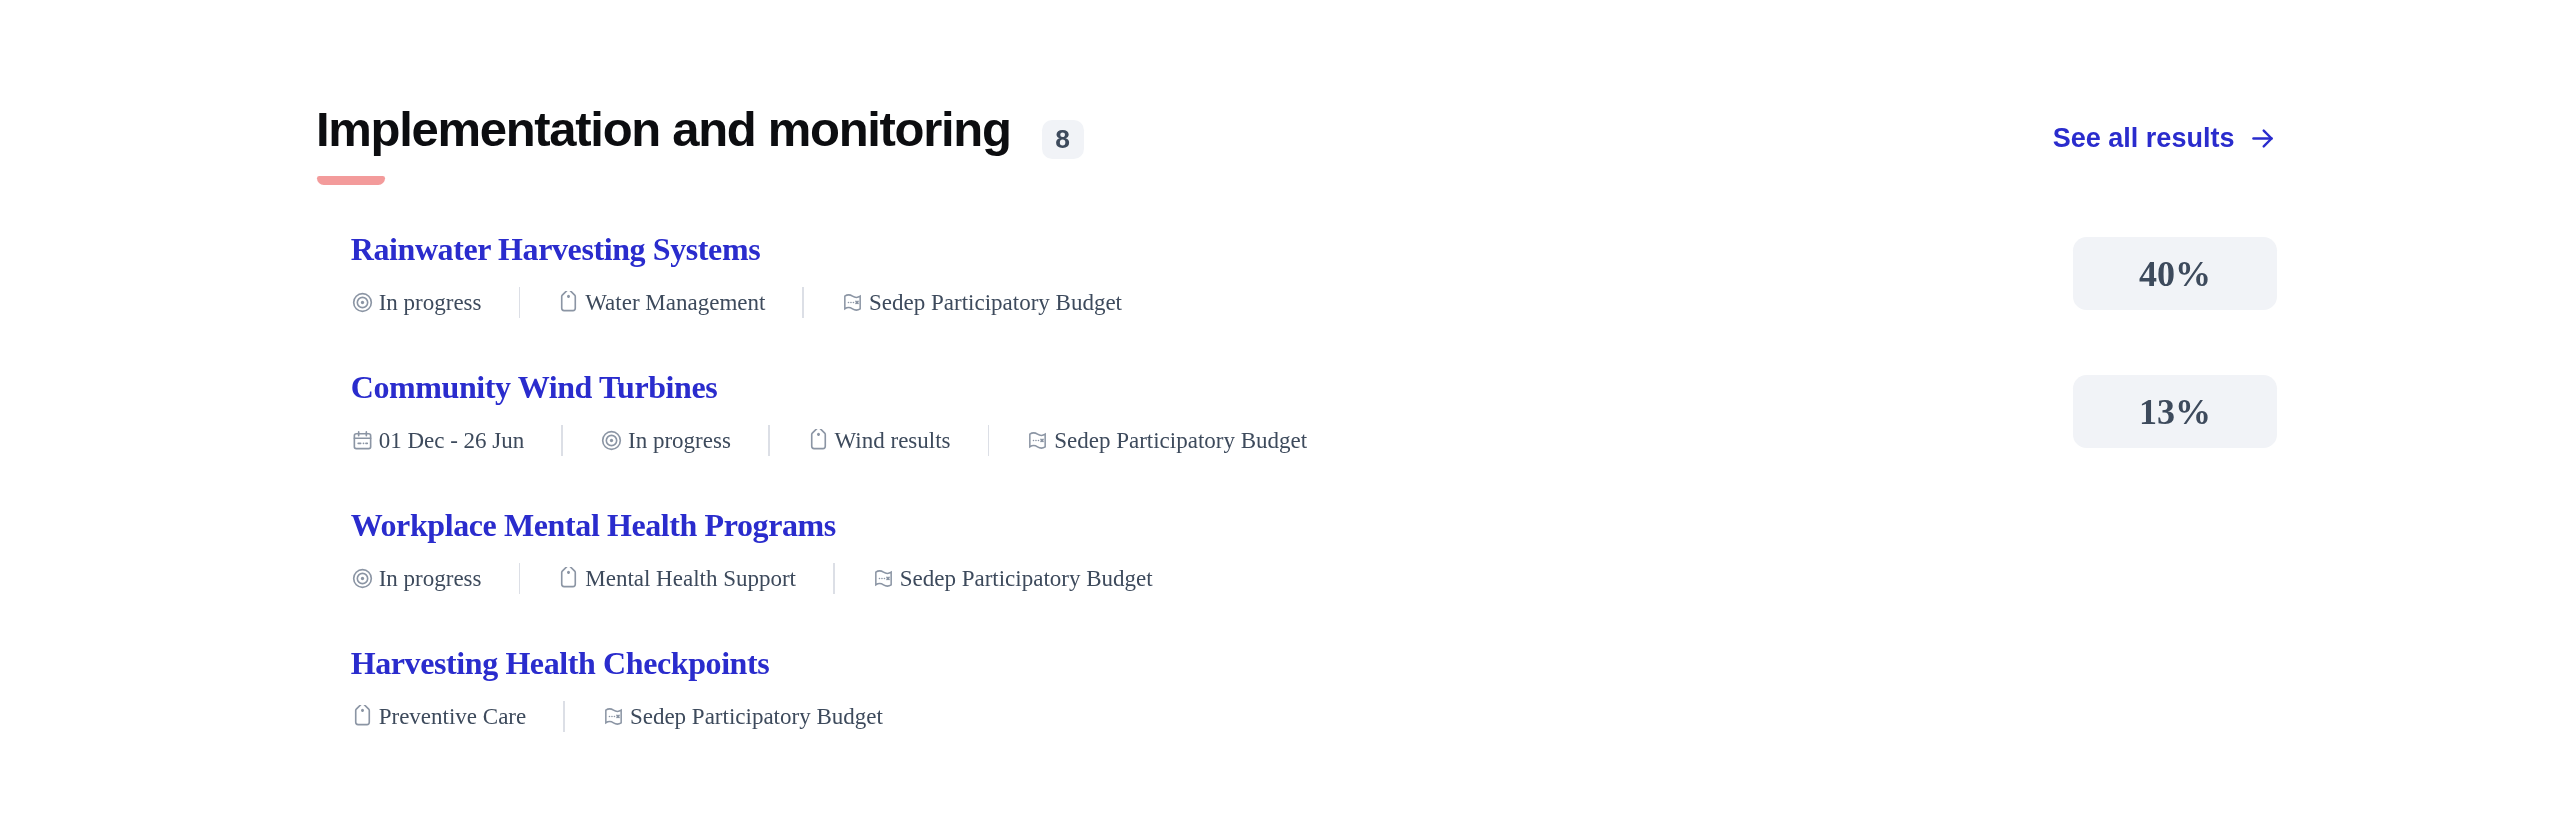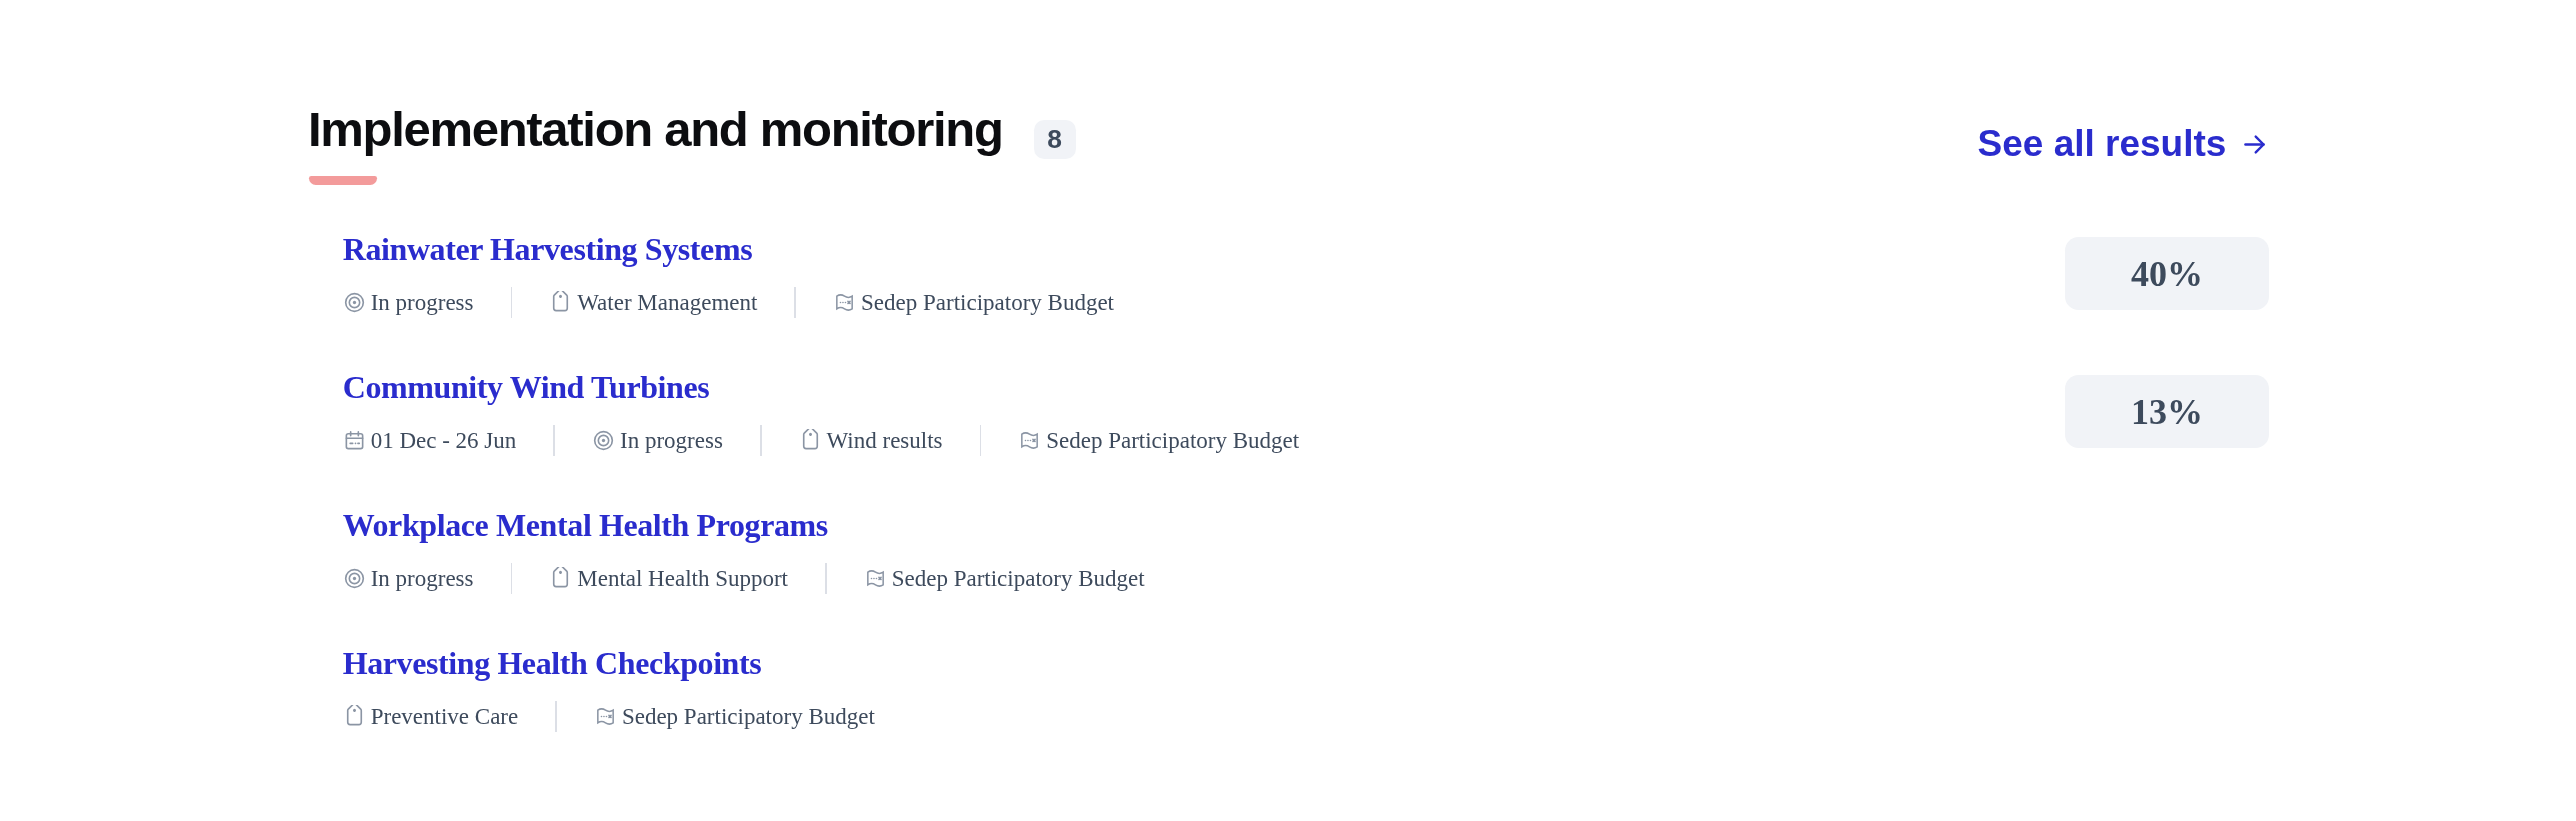--- a/index.html
+++ b/index.html
@@ -9,21 +9,21 @@
     position: relative;
     --accent-blue: #2a2ccd;
     --heading-color: #0c0d10;
     --slate-text: #3d4a5c;
     --icon-gray: #8b95a4;
     --divider-color: #dcdfe6;
     --bar-color: #edeff4;
     --chip-bg: #f1f3f7;
     --underline-pink: #f39b9b;
   }
-  .section { position: absolute; left: 308px; top: 99px; width: 1961px; }
+  .section { position: absolute; left: 316px; top: 99px; width: 1961px; }
 
   .header-row { display: flex; align-items: flex-start; height: 127px; }
   h1.page-title {
     position: relative;
     font-size: 49px; font-weight: 700; letter-spacing: -1.3px;
     line-height: 60px; color: var(--heading-color);
   }
   h1.page-title::after {
     content: ""; position: absolute; left: 0.9px; top: 77px;
     width: 68px; height: 9.4px; background: var(--underline-pink);
@@ -32,21 +32,21 @@
   .count-badge {
     margin-left: 31px; margin-top: 21px;
     min-width: 42px; height: 39px; padding: 0 8.5px;
     border-radius: 10.2px; background: var(--chip-bg);
     color: var(--slate-text); font-size: 26.4px; font-weight: 700;
     display: inline-flex; align-items: center; justify-content: center;
   }
   .see-all {
     margin-left: auto; margin-top: 24px;
     display: inline-flex; align-items: center; gap: 13.6px;
-    color: var(--accent-blue); font-size: 37px; font-weight: 700;
+    color: var(--accent-blue); font-size: 27px; font-weight: 700;
     text-decoration: none; cursor: pointer; white-space: nowrap;
   }
   .see-all svg { display: block; }
 
   .list { display: flex; flex-direction: column; gap: 43px; }
   .item { display: flex; align-items: center; min-height: 95px; font-family: Liberation Serif, serif; }
   .item-bar { width: 7.7px; border-radius: 6.8px; background: var(--bar-color); flex: none; }
   .item-body { margin-left: 27px; flex: 1; padding-top: 1.7px; }
   .item-title {
     display: inline-block;

